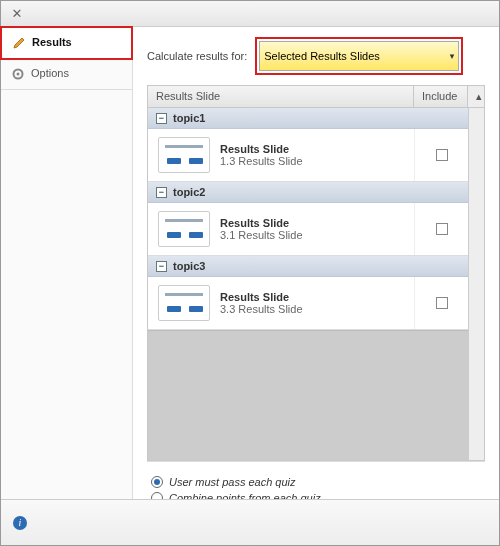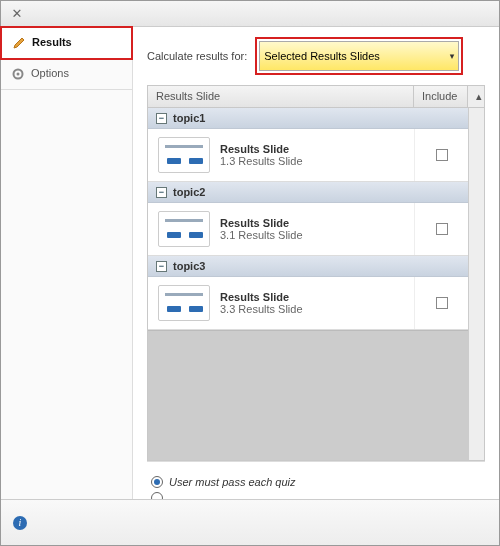--- a/index.html
+++ b/index.html
@@ -161,20 +161,21 @@
         </div>
       </div>
 
       <div class="options">
         <div class="radio-row">
           <span class="radio checked"></span>
           <span>User must pass each quiz</span>
         </div>
         <div class="radio-row">
           <span class="radio"></span>
+          <span>Combine points from each quiz</span>
         </div>
         <div class="pass-row">
           <span>Passing Score:</span>
           <span class="spinner">
             <input disabled="" value="80" style="">
             <span class="spinbtns">
               <div>▲</div>
               <div>▼</div>
             </span>
           </span>

